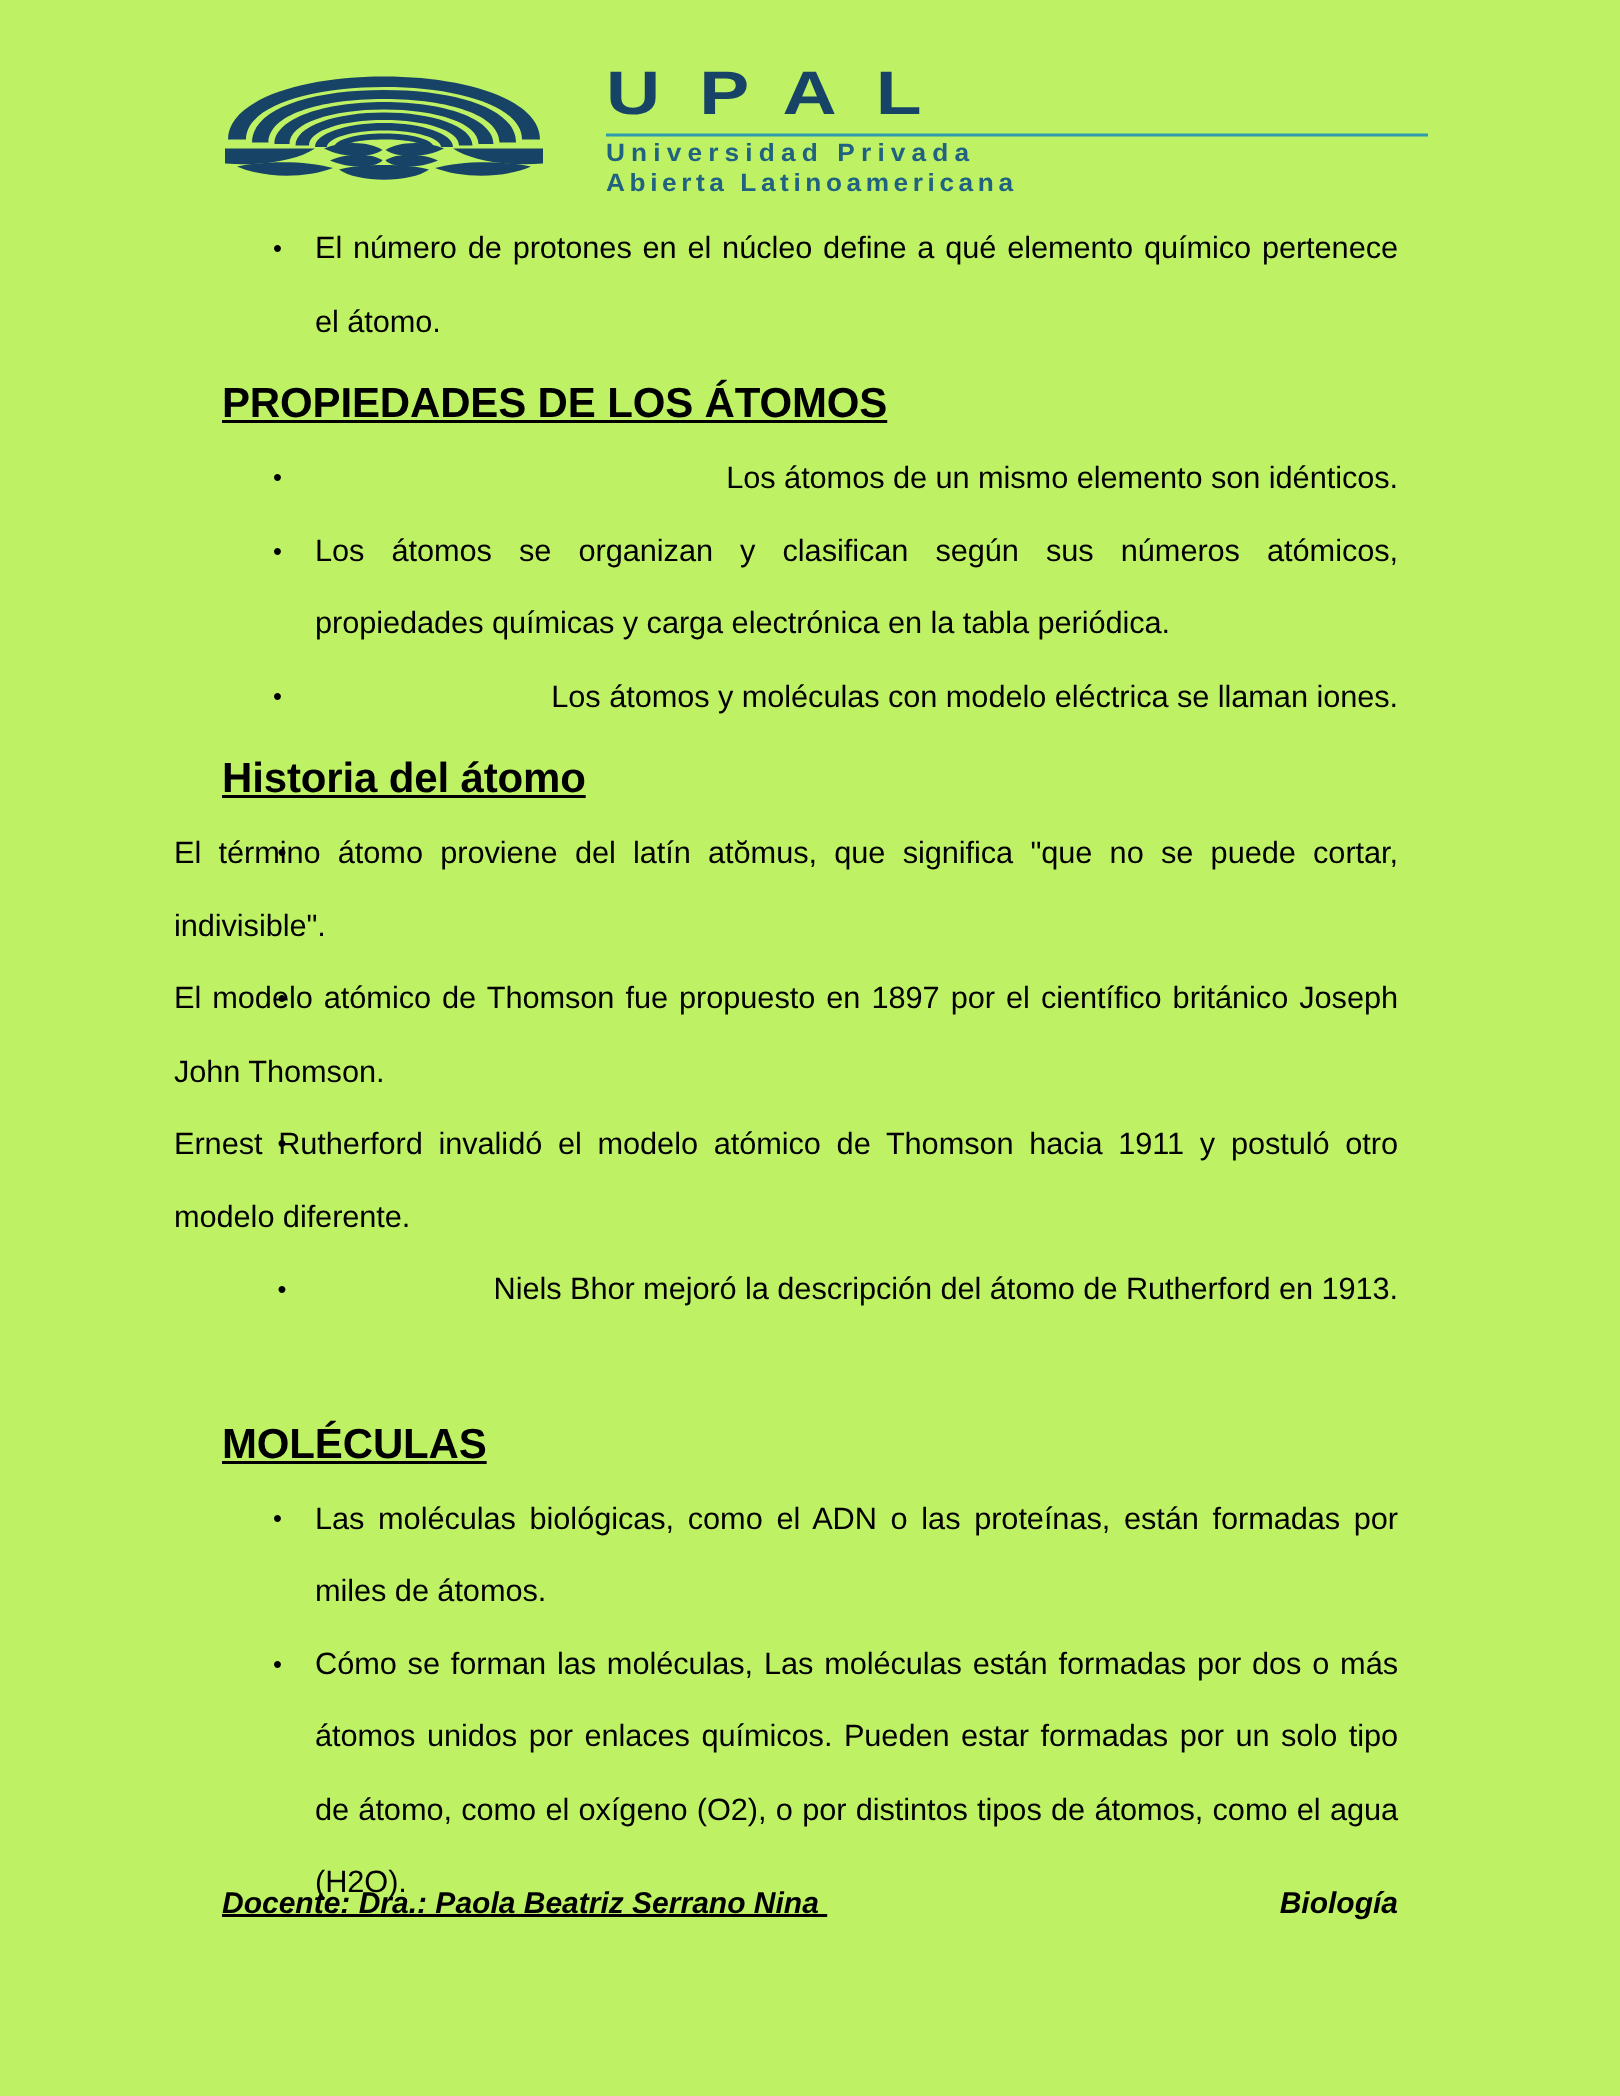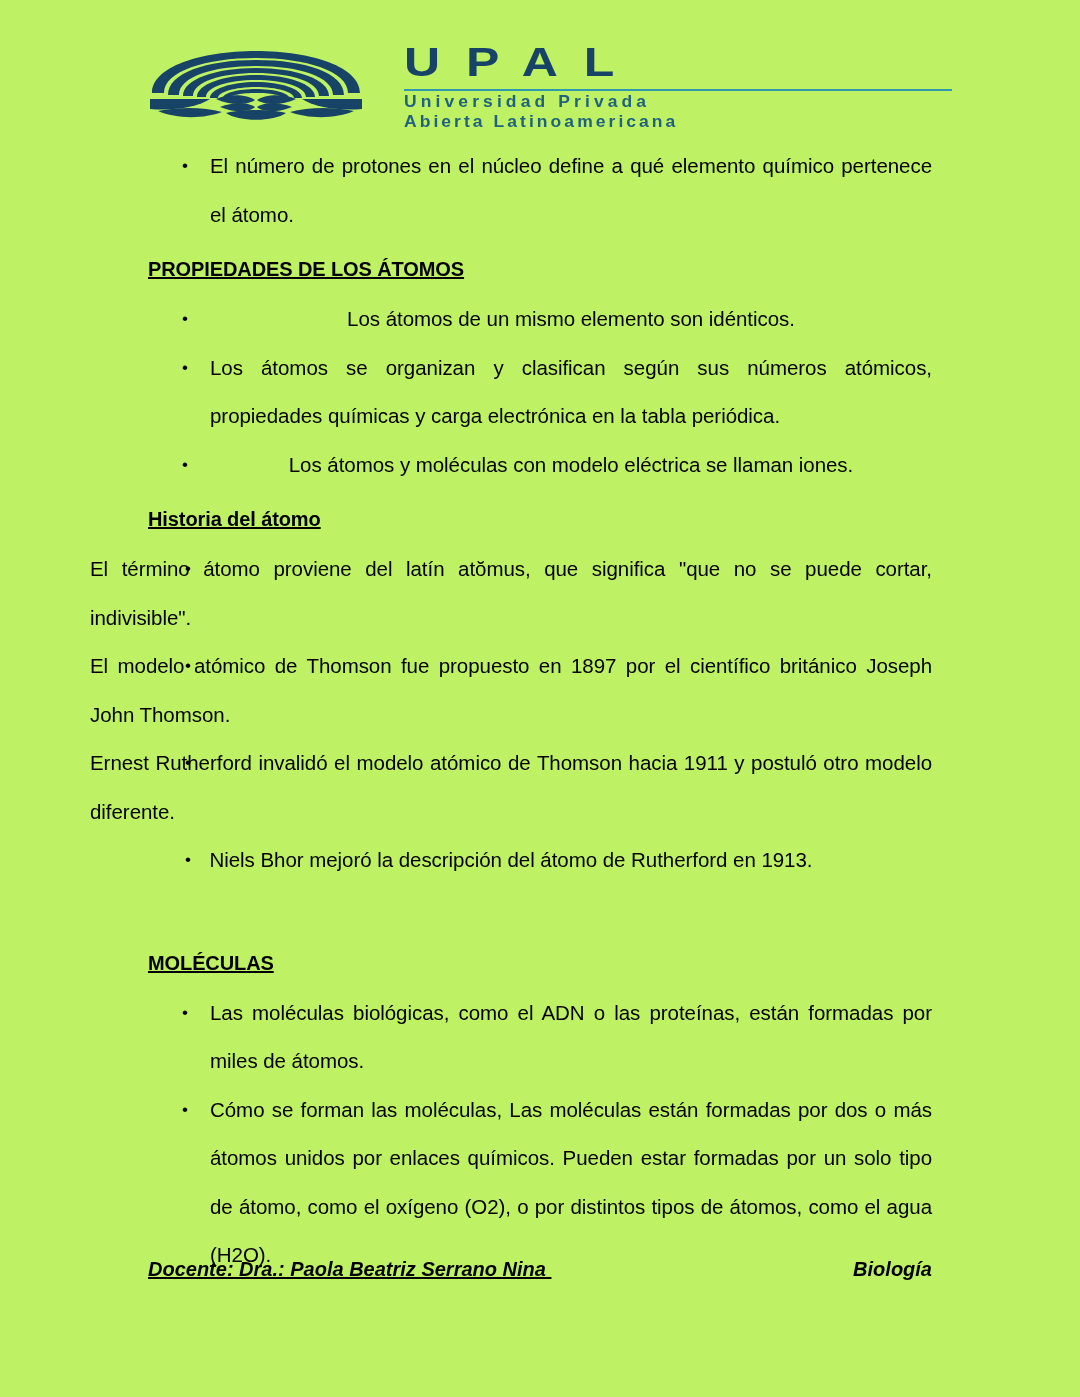--- a/index.html
+++ b/index.html
@@ -82,21 +82,21 @@
 
   
   .content {
     position: absolute;
     left: 0;
     top: 142px;
     width: 1080px;
   }
   .heading {
     margin: 0 0 0 148px;
-    font-size: 20px;
+    font-size: 28px;
     font-weight: bold;
     line-height: 48px;
     text-decoration: underline;
     display: inline-block;
     letter-spacing: -0.1px;
   }
   .heading-row {
     padding-top: 6px;
     padding-bottom: 2px;
   }
@@ -109,33 +109,33 @@
     position: relative;
     margin: 0 0 0 0;
     padding: 0 148px 0 210px;
     font-size: 20.5px;
     line-height: 48.5px;
     text-align: justify;
     text-justify: inter-word;
     letter-spacing: -0.05px;
   }
   ul.bullets li.last-line-left {
-    text-align: center;
+    text-align: right;
   }
   ul.bullets li::before {
     content: "\2022";
     position: absolute;
     left: 182px;
     top: 0;
     font-size: 17px;
     line-height: 48.5px;
     color: #000;
   }
   ul.bullets.indent-b li {
-    padding-left: 90px;
+    padding-left: 116px;
   }
   ul.bullets.indent-b li::before {
     left: 185px;
   }
   .spacer-line {
     height: 48px;
   }
 
   
   .footer {

